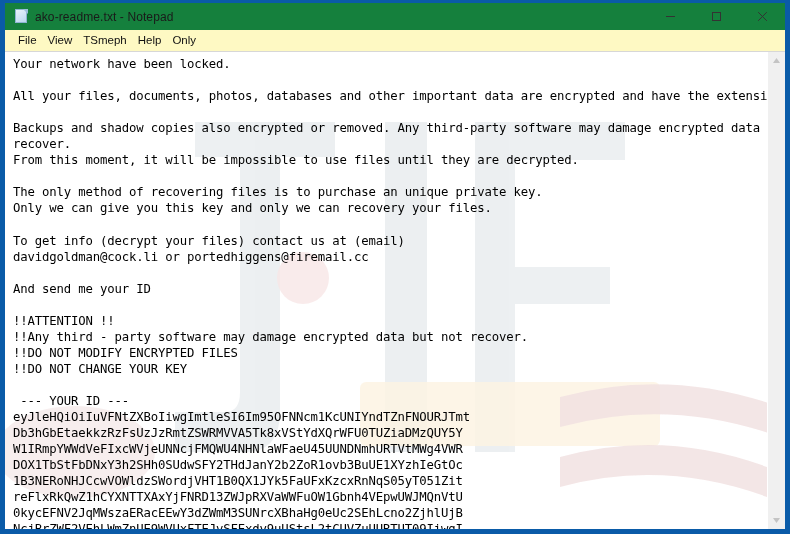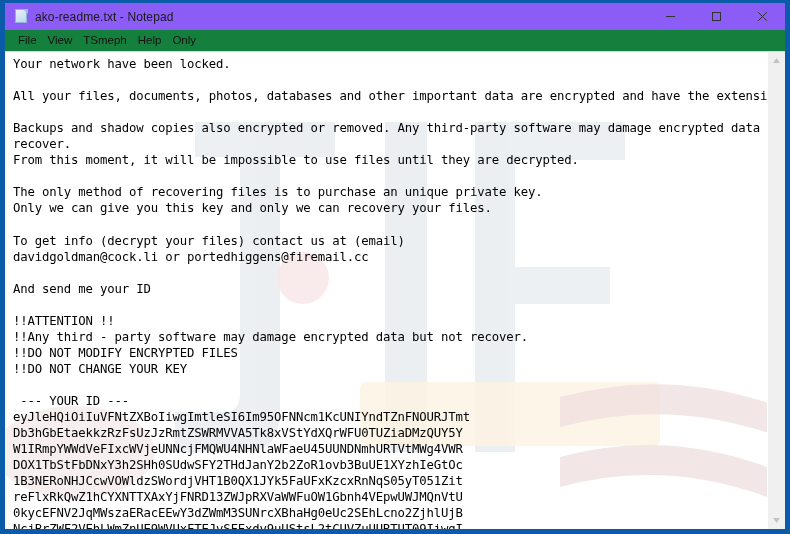--- a/index.html
+++ b/index.html
@@ -25,21 +25,21 @@
     border-top-width: 3px;
     background: #ffffff;
     display: flex;
     flex-direction: column;
   }
 
   
   #title-bar {
     height: 27px;
     min-height: 27px;
-    background: #8b5cf6;
+    background: #15803d;
     display: flex;
     align-items: center;
     position: relative;
     padding-left: 9px;
   }
   #title-icon {
     width: 15px;
     height: 15px;
     margin-right: 6px;
     position: relative;
@@ -82,21 +82,21 @@
     background: transparent;
     border: none;
     padding: 0;
   }
   .win-btn svg { display: block; }
 
   
   #menu-bar {
     height: 21px;
     min-height: 21px;
-    background: #15803d;
+    background: #fef9c3;
     display: flex;
     align-items: center;
     padding-left: 8px;
     border-bottom: 1px solid #d7d7d7;
   }
   .menu-item {
     font-size: 11.5px;
     color: #111111;
     padding: 0 6px 0 5px;
     line-height: 19px;

